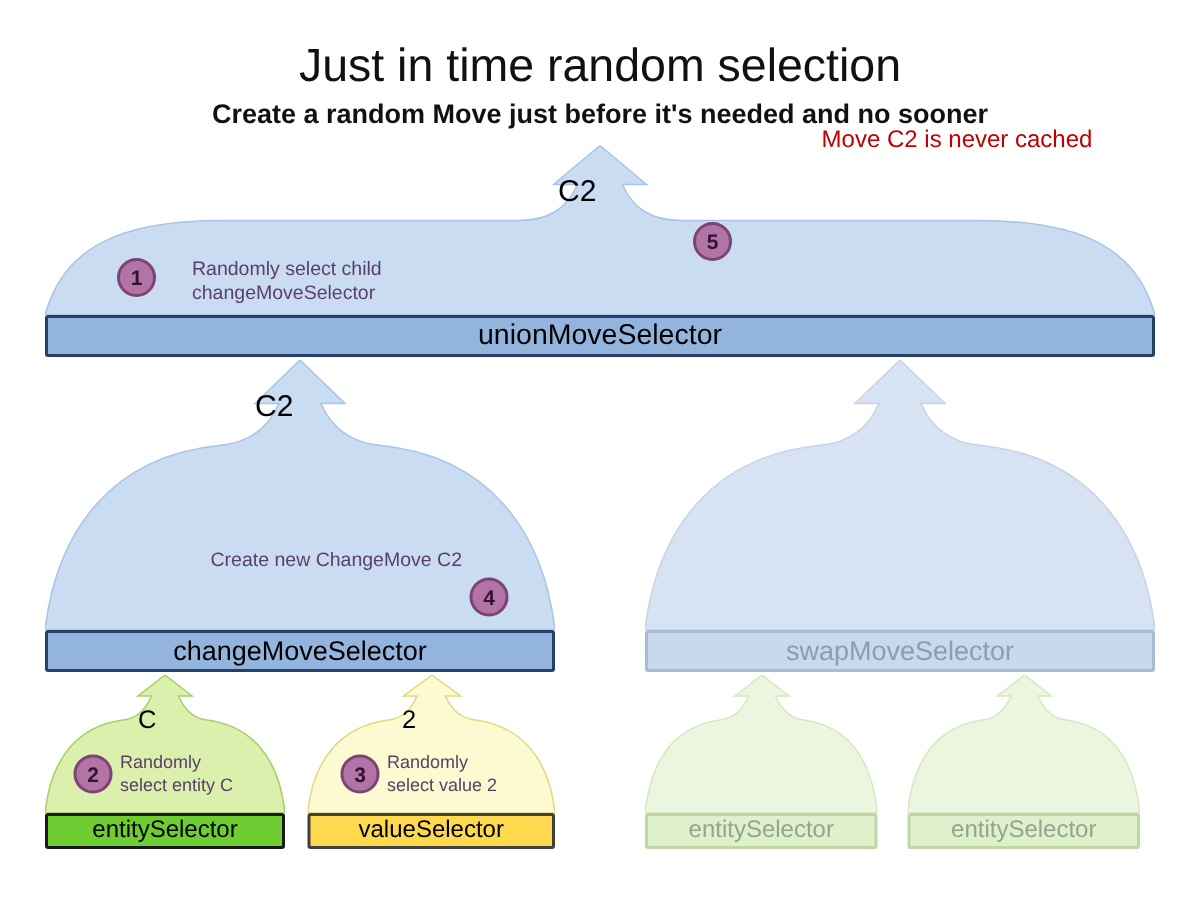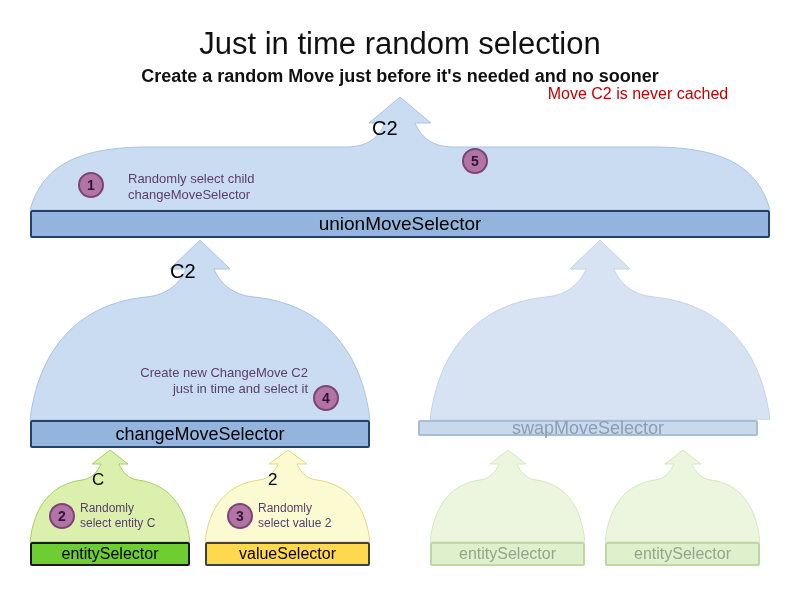--- a/index.html
+++ b/index.html
@@ -63,29 +63,28 @@
   </div>
   <div class="abs circle" style="left:462px;top:148px;">5</div>
   <div class="abs bar bar-blue bar-union" style="left:30px;top:210px;width:740px;height:28px;">unionMoveSelector</div>
 
   <svg class="abs archsvg" style="left:30px;top:240px;" width="340" height="180" viewBox="0 0 340 180" preserveAspectRatio="none">
     <path d="M 0 180 C 8 112 46 64 116 57 C 138 55 150 43 156 29 L 140 29 L 170 0 L 200 29 L 184 29 C 190 43 202 55 224 57 C 294 64 332 112 340 180 Z" fill="#c9dcf1" stroke="#a9c4e2" stroke-width="1"></path>
   </svg>
   <div class="abs outlabel" style="left:170px;top:260px;width:56px;">C2</div>
   <div class="abs annot right" style="left:118px;top:365px;width:190px;">
     <div>Create new ChangeMove C2</div>
-    <div>just in time and select it</div>
   </div>
   <div class="abs circle" style="left:313px;top:385px;">4</div>
   <div class="abs bar bar-blue" style="left:30px;top:420px;width:340px;height:28px;">changeMoveSelector</div>
 
   <svg class="abs archsvg" style="left:430px;top:240px;" width="340" height="180" viewBox="0 0 340 180" preserveAspectRatio="none">
     <path d="M 0 180 C 8 112 46 64 116 57 C 138 55 150 43 156 29 L 140 29 L 170 0 L 200 29 L 184 29 C 190 43 202 55 224 57 C 294 64 332 112 340 180 Z" fill="#d7e3f2" stroke="#c4d4e8" stroke-width="1"></path>
   </svg>
-  <div class="abs bar bar-swap" style="left:418px;top:420px;width:340px;height:16px;">swapMoveSelector</div>
+  <div class="abs bar bar-swap" style="left:430px;top:420px;width:340px;height:28px;">swapMoveSelector</div>
 
   <svg class="abs archsvg" style="left:30px;top:450px;" width="160" height="92" viewBox="0 0 160 92" preserveAspectRatio="none">
     <path d="M 0 92 C 4 55 22 34 52 30 C 62 29 68 21 71 14 L 62 14 L 80 0 L 98 14 L 89 14 C 92 21 98 29 108 30 C 138 34 156 55 160 92 Z" fill="#dcf0ae" stroke="#a5d162" stroke-width="1"></path>
   </svg>
   <div class="abs outlabel outlabel-sm" style="left:92px;top:470px;width:40px;">C</div>
   <div class="abs circle" style="left:49px;top:503px;">2</div>
   <div class="abs annot annot-sm" style="left:80px;top:501px;width:110px;">
     <div>Randomly</div>
     <div>select entity C</div>
   </div>

